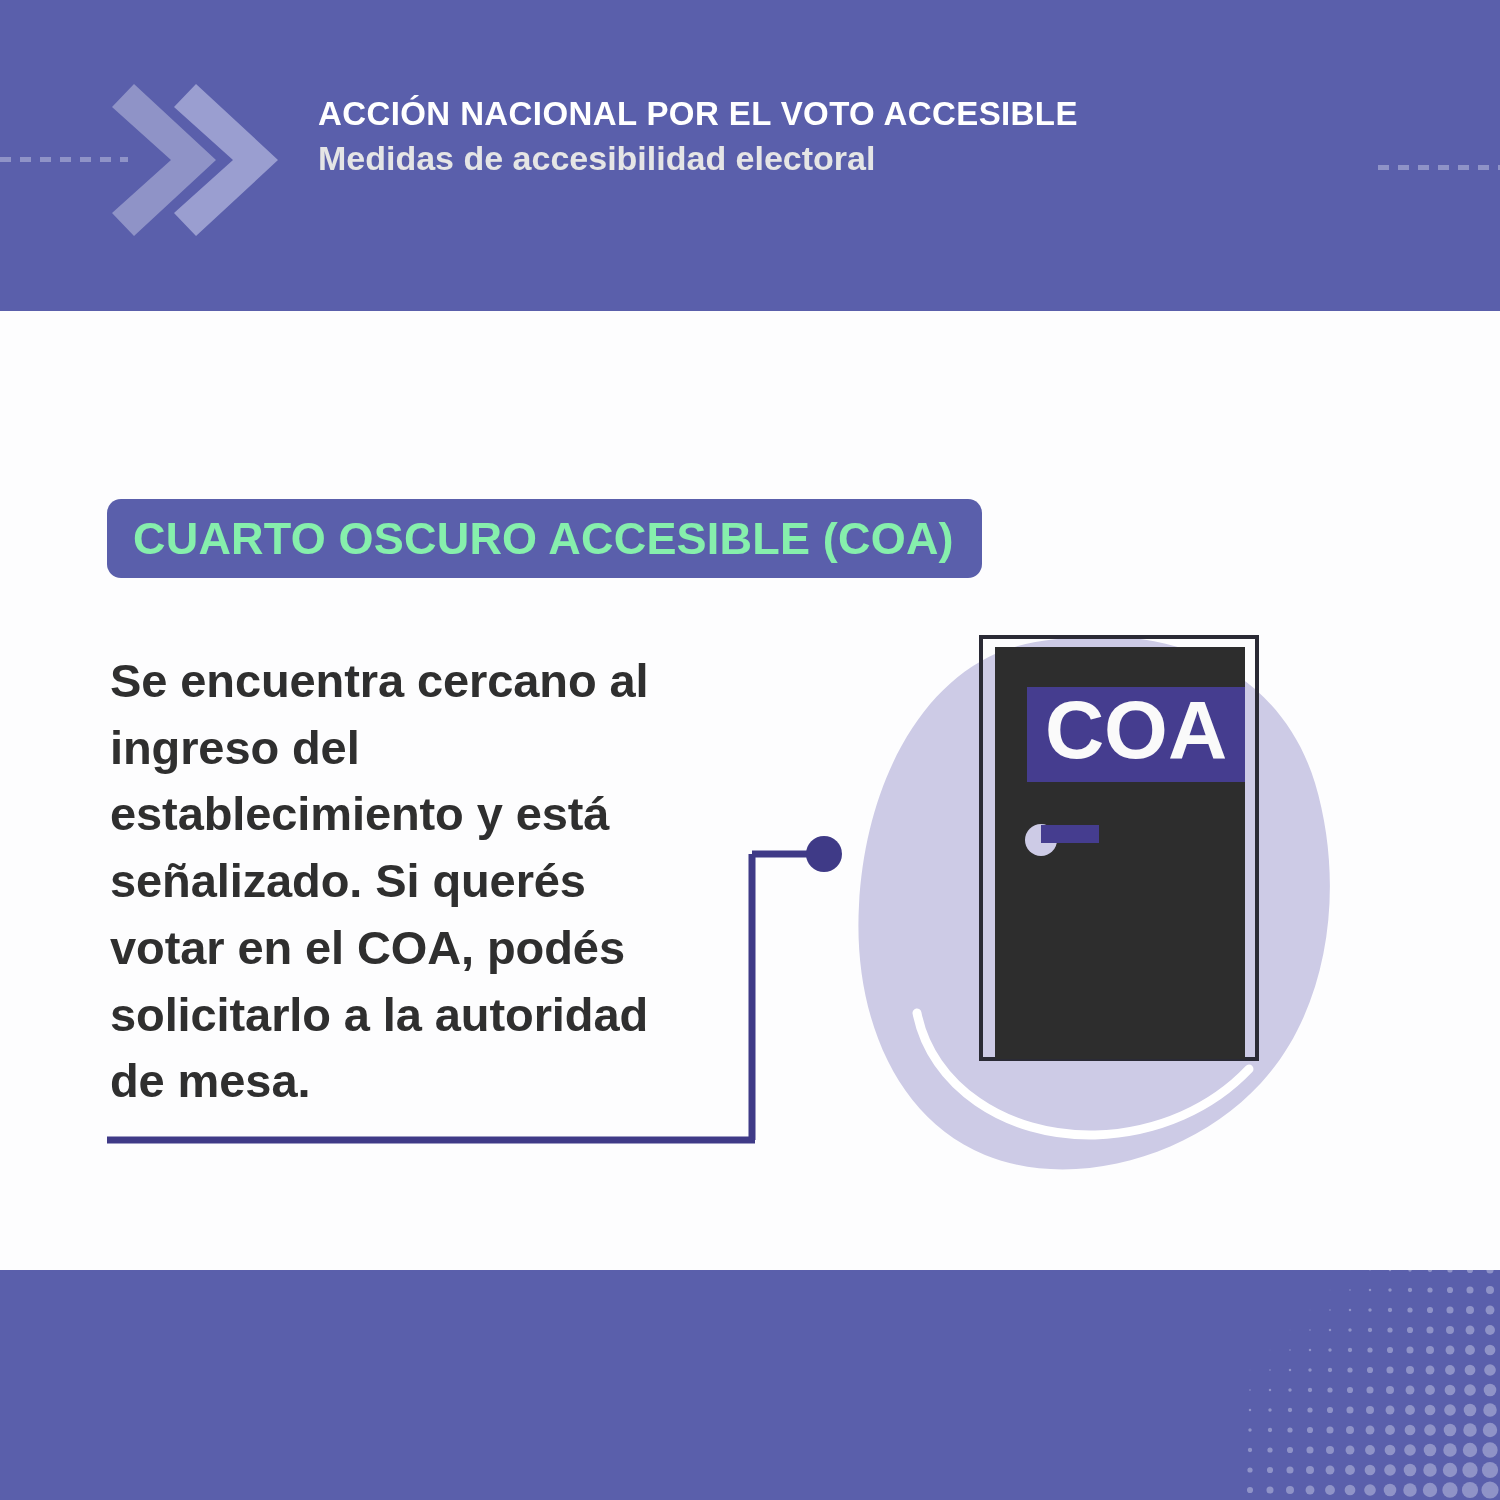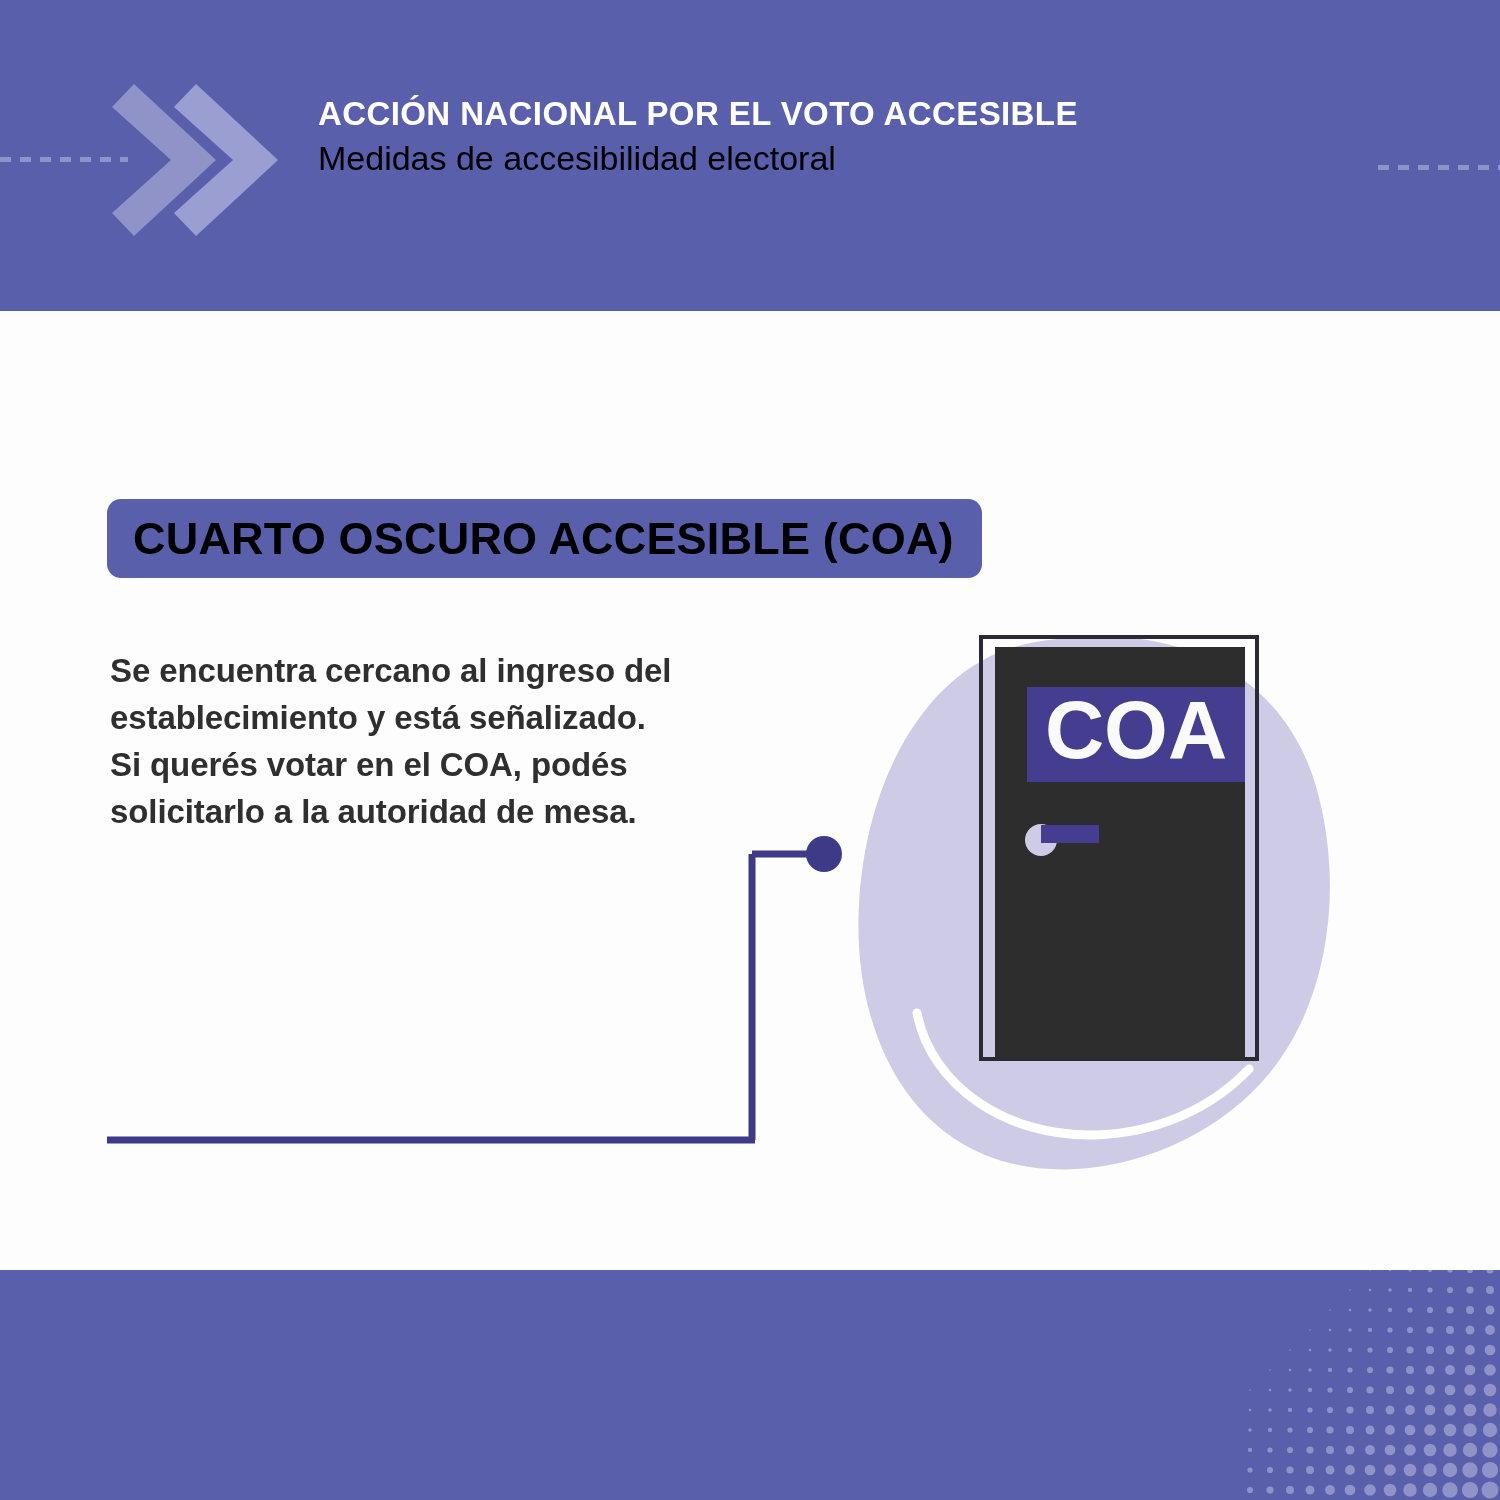--- a/index.html
+++ b/index.html
@@ -77,55 +77,55 @@
     font-size: 33px;
     font-weight: bold;
     color: #ffffff;
     letter-spacing: 0.4px;
     line-height: 1.1;
     margin: 0 0 8px 0;
     white-space: nowrap;
   }
   .header-sub {
     font-size: 34px;
-    font-weight: normal;
-    color: #000000;
+    font-weight: bold;
+    color: #e5e5e5;
     line-height: 1.1;
     margin: 0;
     white-space: nowrap;
   }
 
   
   .section-badge {
     position: absolute;
     left: 107px;
     top: 499px;
     height: 79px;
     padding: 0 28px 0 26px;
     background: #5a5fab;
     border-radius: 14px;
     display: flex;
     align-items: center;
   }
   .section-badge-label {
     font-size: 45px;
     font-weight: bold;
-    color: #000000;
+    color: #86efac;
     letter-spacing: 0.2px;
     white-space: nowrap;
     line-height: 1;
   }
 
   
   .body-paragraph {
     position: absolute;
     left: 110px;
     top: 648px;
     width: 570px;
-    font-size: 33px;
+    font-size: 47px;
     font-weight: bold;
     line-height: 1.42;
     color: #2f2f2f;
     letter-spacing: -0.1px;
   }
 
   
   .connector {
     position: absolute;
     left: 100px;

